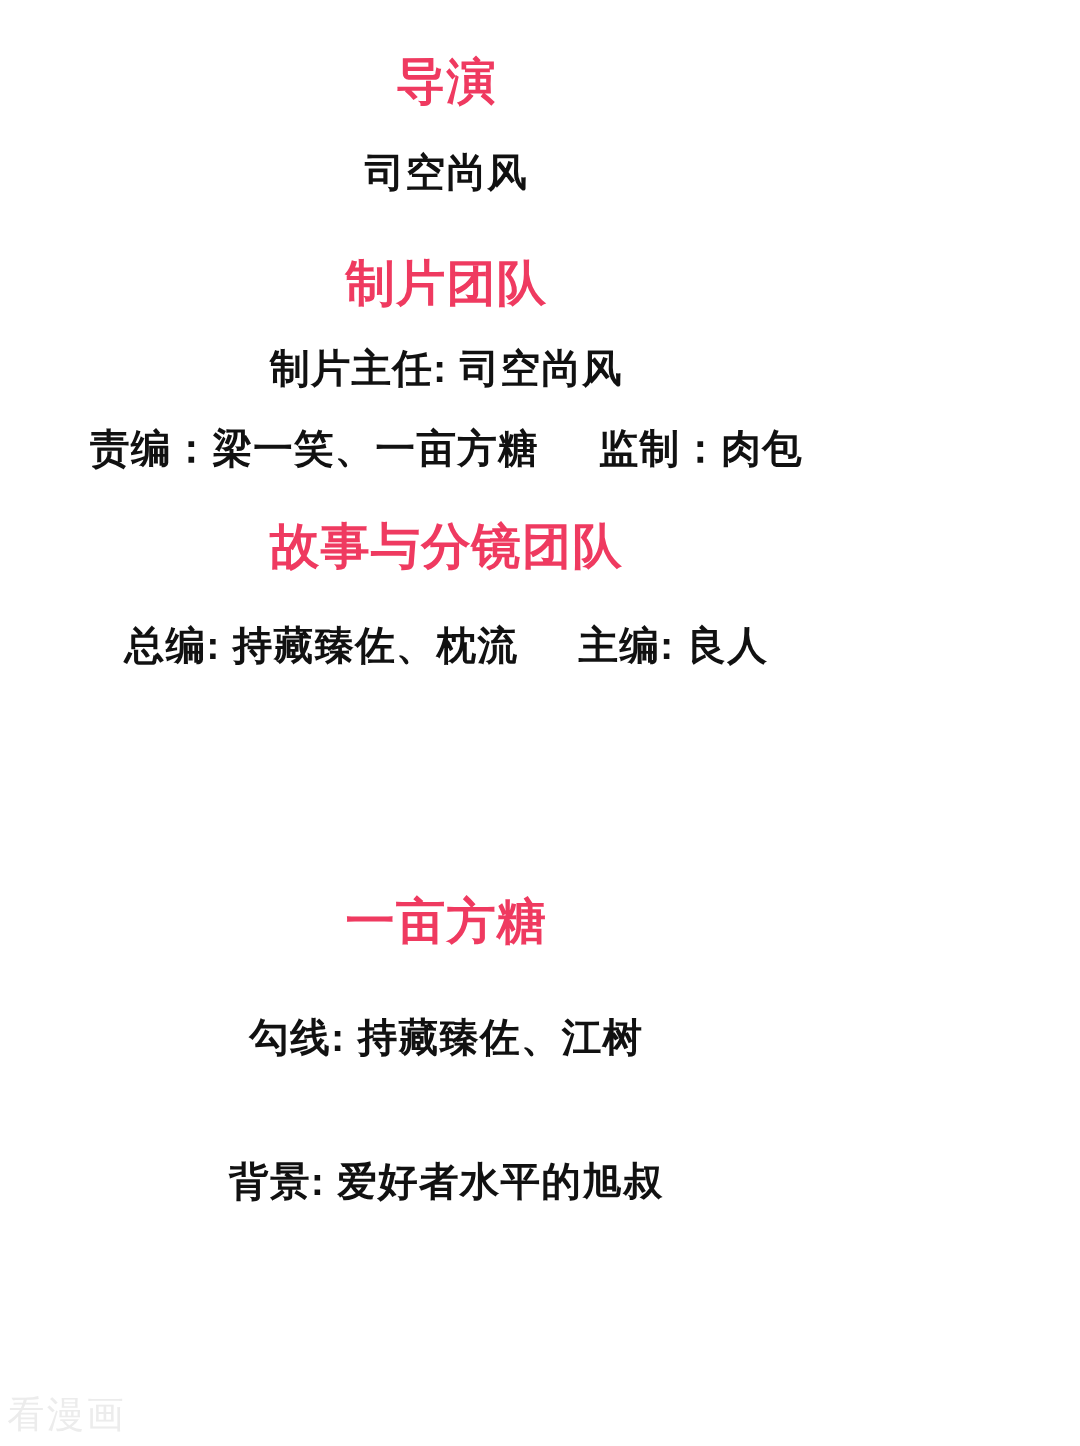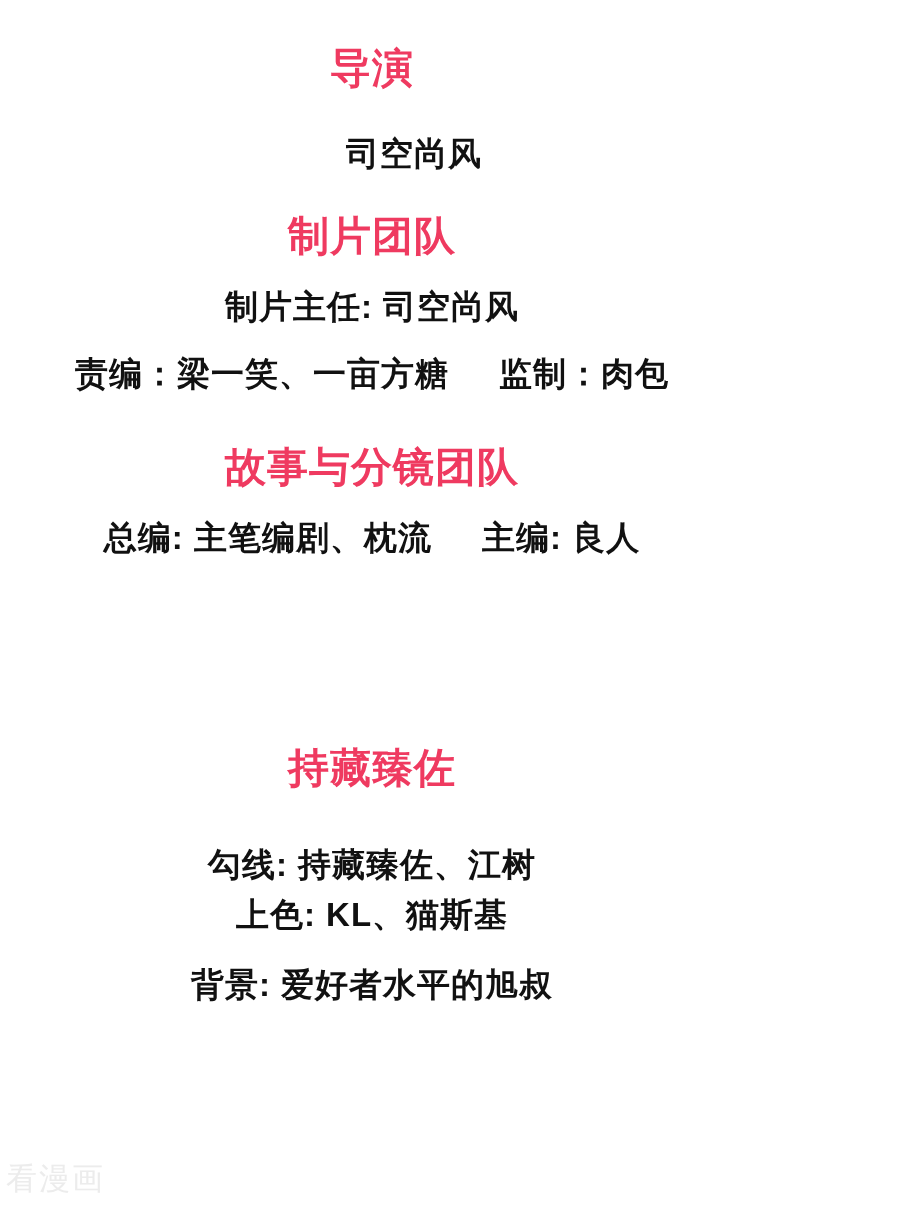--- a/index.html
+++ b/index.html
@@ -41,33 +41,32 @@
     color: var(--watermark-color, #ececec);
     letter-spacing: 2px;
   }
 </style>
 </head>
 <body>
 
 <div class="page">
 
   <div class="line heading" style="top: 41px;">导演</div>
-  <div class="line credit" style="top: 132px; padding-left: 42px;">司空尚风</div>
+  <div class="line credit" style="top: 122px;">司空尚风</div>
 
   <div class="line heading" style="top: 209px;">制片团队</div>
   <div class="line credit" style="top: 352px;">
     <span class="part-left">责编：梁一笑、一亩方糖</span><span class="part-right">监制：肉包</span>
   </div>
   <div class="line credit" style="top: 285px;">制片主任: 司空尚风</div>
 
-  <div class="line heading" style="top: 440px;">故事与分镜团队</div>
+  <div class="line heading" style="top: 428px;">故事与分镜团队</div>
   <div class="line credit" style="top: 516px;">
-    <span class="part-left">总编: 主笔编剧、枕流</span><span class="part-right">主编: 良人</span>
+    <span class="part-left">总编: 持藏臻佐、枕流</span><span class="part-right">主编: 良人</span>
   </div>
 
-  <div class="line heading" style="top: 741px;">持藏臻佐</div>
+  <div class="line heading" style="top: 741px;">一亩方糖</div>
   <div class="line credit" style="top: 823px; margin-top: 20px;">勾线: 持藏臻佐、江树</div>
-  <div class="line credit" style="top: 893px;">上色: KL、猫斯基</div>
   <div class="line credit" style="top: 963px;">背景: 爱好者水平的旭叔</div>
 
   <div class="watermark">看漫画</div>
 
 </div>
 
 </body></html>

